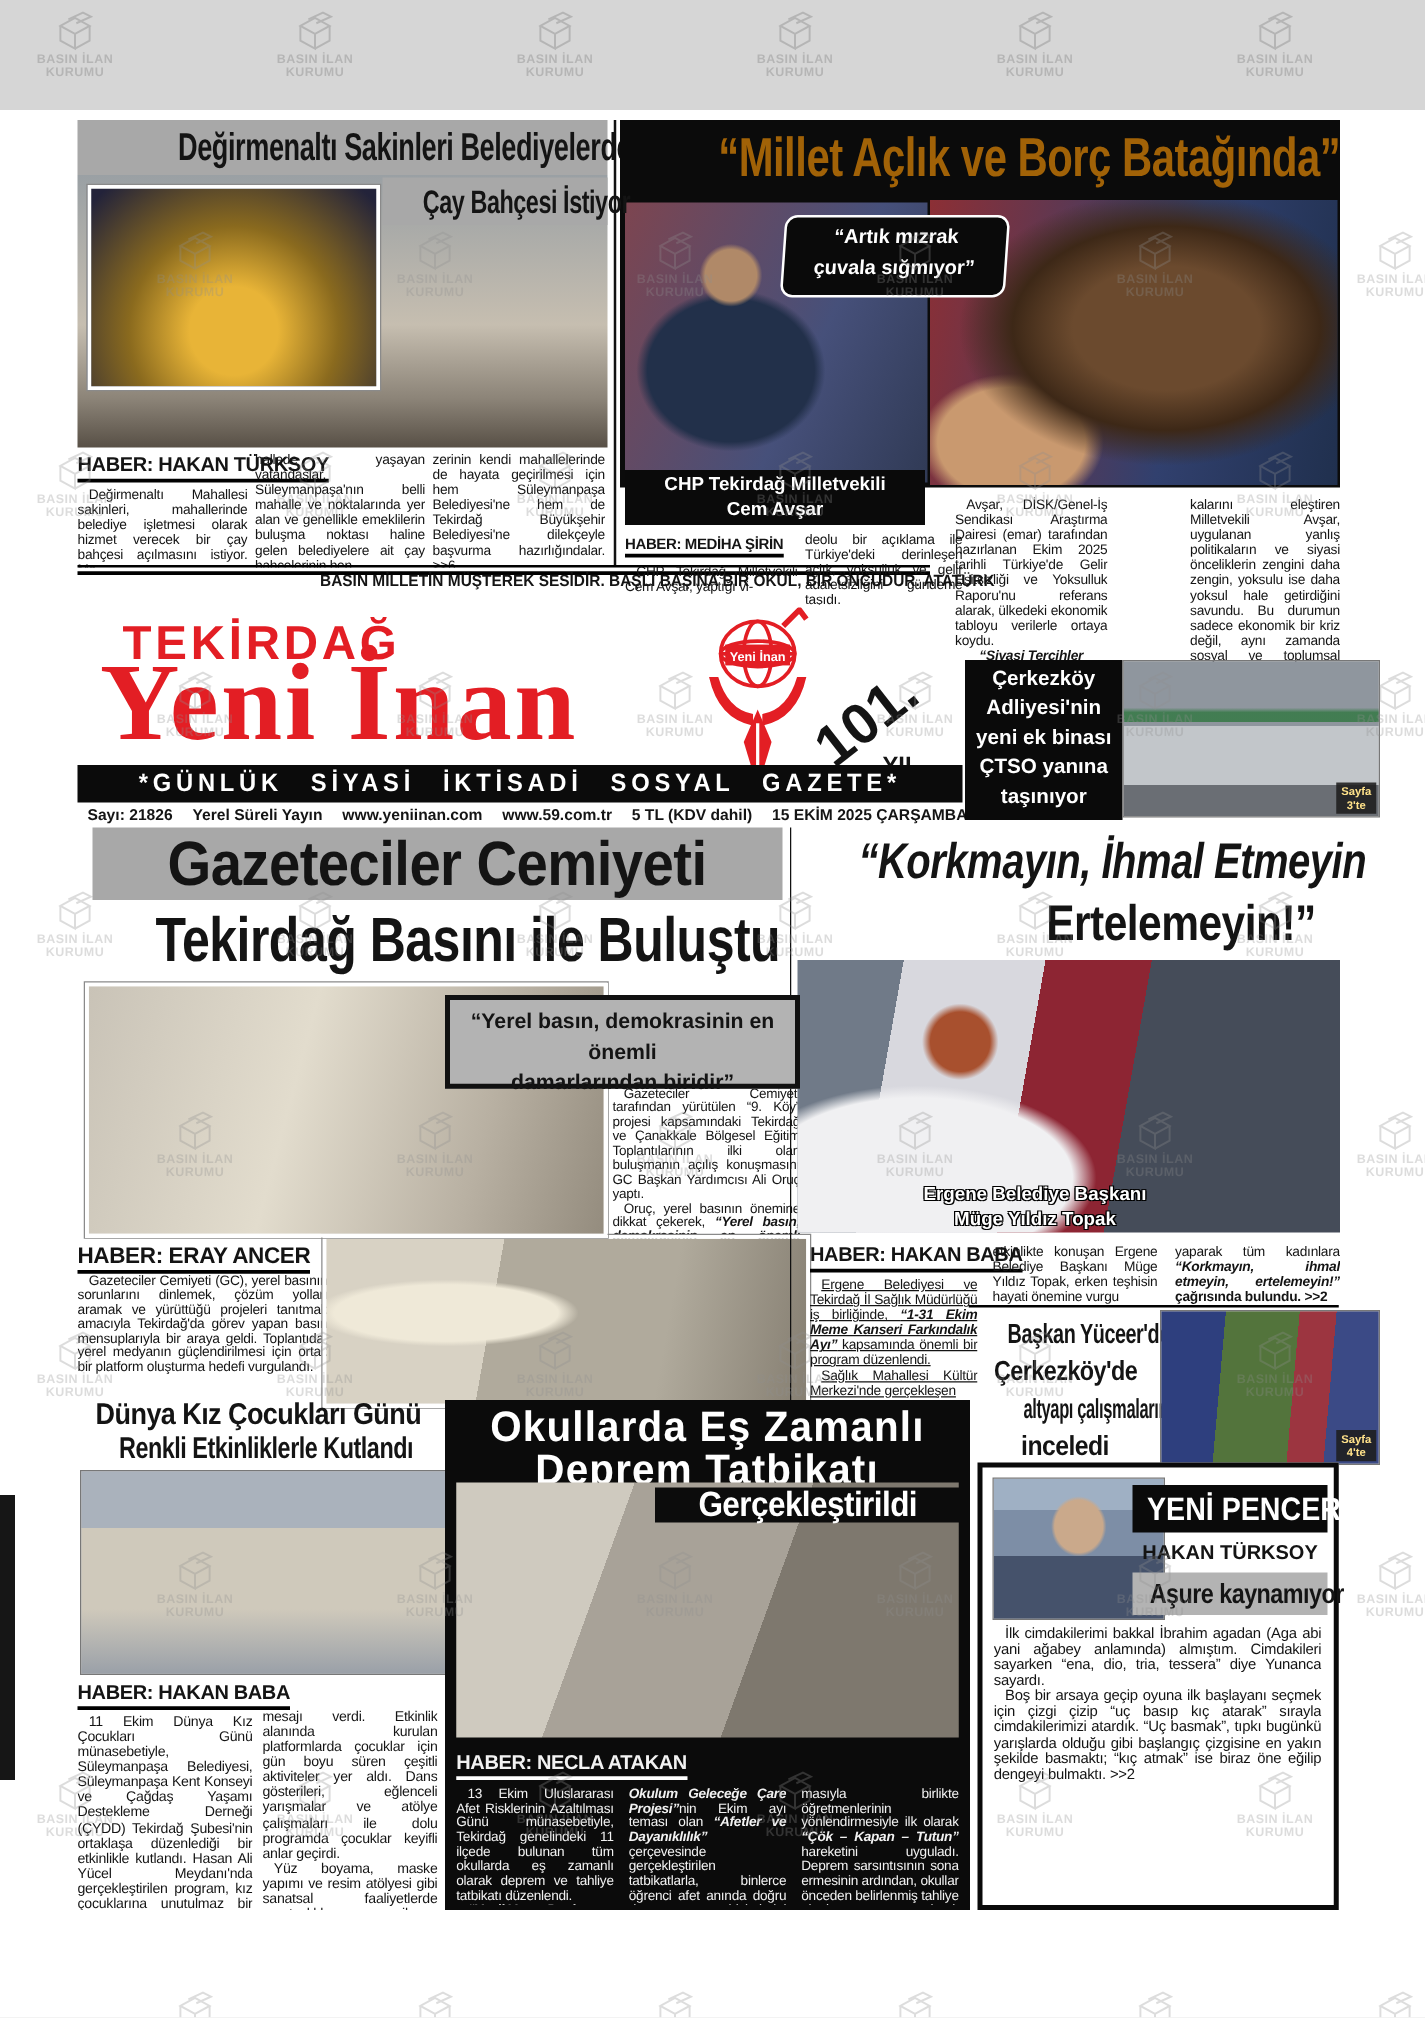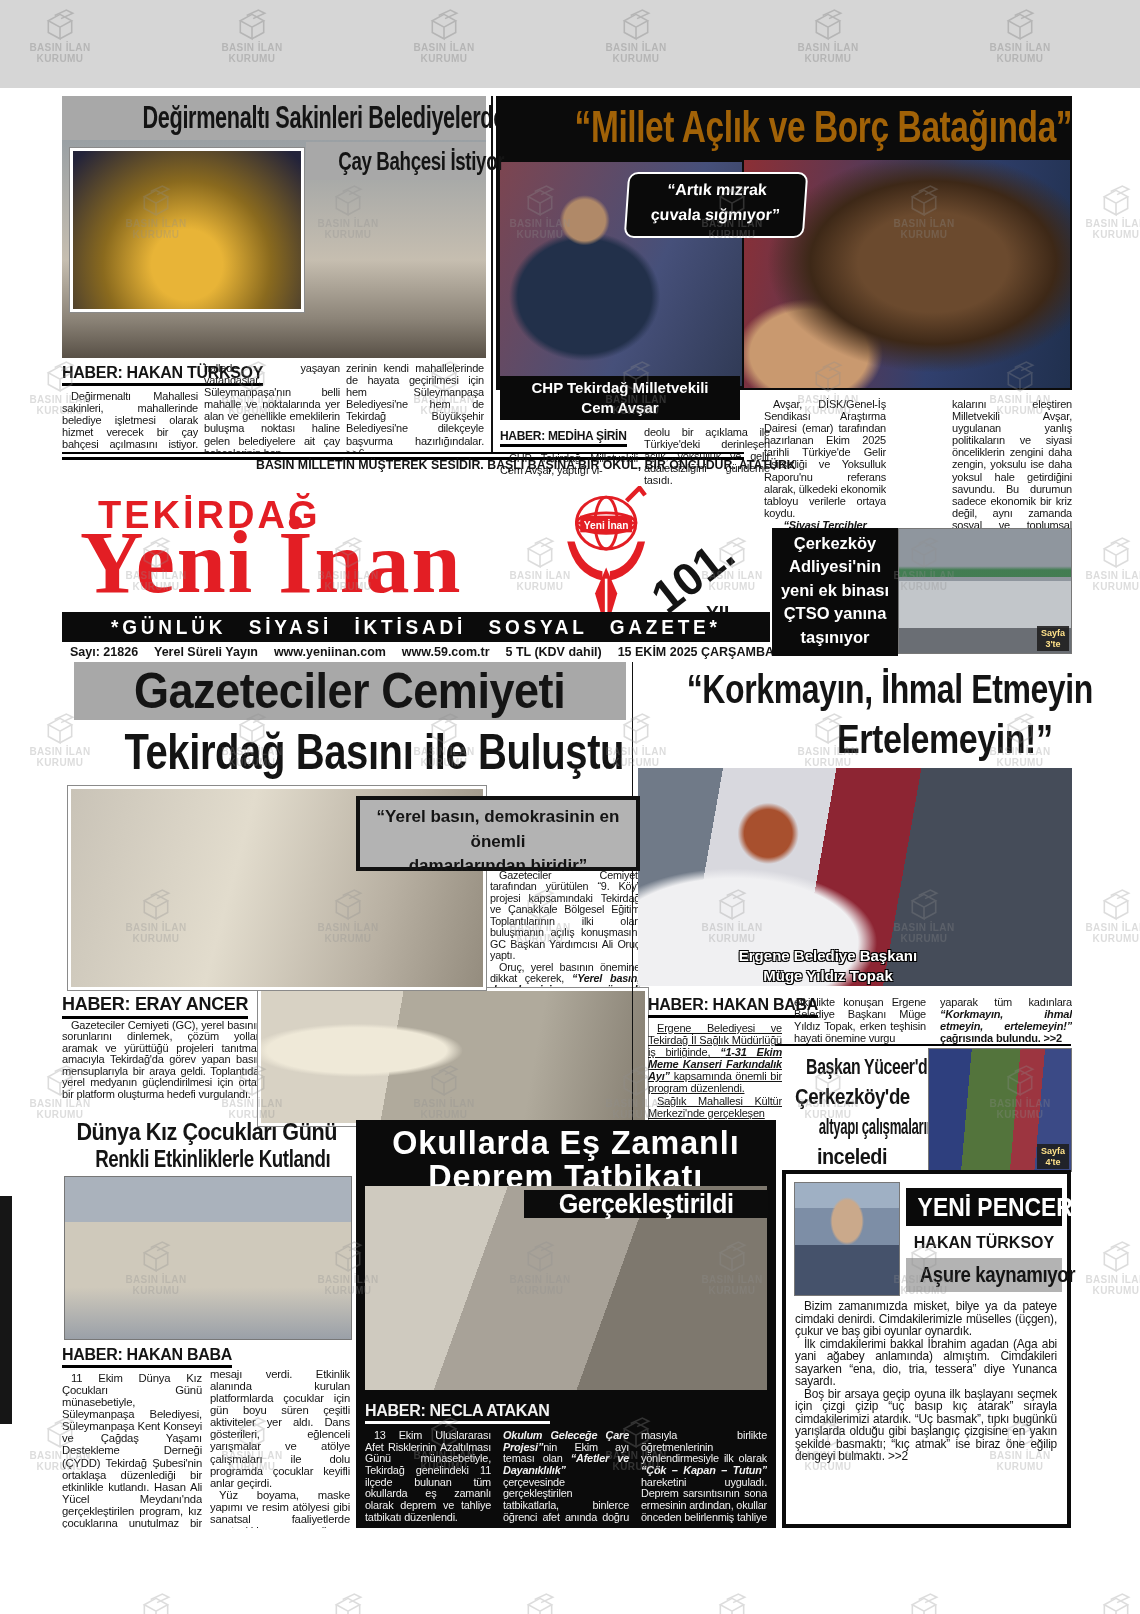--- a/index.html
+++ b/index.html
@@ -16,21 +16,21 @@
   .graybg{background:#a8a8a8;}
   .blackbg{background:#0b0b0b;color:#fff;}
   .byline{font-weight:bold;white-space:nowrap;border-bottom:3px solid #000;display:inline-block;
           padding-bottom:1px;letter-spacing:-.3px;}
   .txt{font-size:11px;line-height:1.1;text-align:justify;letter-spacing:-.2px;overflow:hidden;}
   .txt p{margin:0;text-indent:9px;}
   .bi{font-weight:bold;font-style:italic;}
   .b{font-weight:bold;}
   .photo{position:absolute;overflow:hidden;}
   .framed{border:3px solid #fff;box-shadow:0 0 0 1px #8a8a8a;}
-  .thinframe{border:1px solid #777;}
+  .thinframe{border:1px solid #777;padding-left:32px;}
   .page-tag{position:absolute;right:2px;bottom:2px;background:rgba(30,30,30,.88);color:#ffe28a;
             font-size:9px;font-weight:bold;line-height:1.15;text-align:center;padding:2px 4px;}
   .outline-white{color:#fff;text-shadow:-1px -1px 0 #000,1px -1px 0 #000,-1px 1px 0 #000,1px 1px 0 #000;}
   .rule-double{border-top:2px solid #000;border-bottom:3px solid #000;height:3px;}
   .vrule{background:#111;}
   
   .ph-beach{background:linear-gradient(#9aa0a4,#c6beb0 55%,#8c8478 82%,#585046);}
   .ph-night{background:radial-gradient(ellipse at 50% 72%,#e8b437 0 22%,#8a6a1e 52%,#23233a 95%),#141c30;}
   .ph-politician{background:radial-gradient(circle at 35% 26%,#b08968 0 9%,rgba(0,0,0,0) 11%),
      radial-gradient(ellipse at 35% 60%,#22304a 0 30%,rgba(0,0,0,0) 34%),
@@ -205,21 +205,21 @@
     </div>
     <div class="abs txt" style="left:62px;top:1020px;width:200px;height:99px;font-size:11px;line-height:1.04;">
       <p>Gazeteciler Cemiyeti (GC), yerel basının sorunlarını dinlemek, çözüm yolları aramak ve yürüttüğü projeleri tanıtmak amacıyla Tekirdağ'da görev yapan basın mensuplarıyla bir araya geldi. Toplantıda, yerel medyanın güçlendirilmesi için ortak bir platform oluşturma hedefi vurgulandı.</p>
     </div>
     <div class="photo ph-projector framed" style="left:258px;top:988px;width:384px;height:132px;"></div>
   </div>
 
   <div class="abs vrule" style="left:632px;top:662px;width:1px;height:458px;"></div>
 
   <div>
-    <div class="abs hl" style="left:636px;top:664px;width:436px;height:50px;line-height:50px;font-size:40px;">
+    <div class="abs hl" style="left:636px;top:664px;width:436px;height:50px;line-height:50px;font-size:40px;font-style:italic;">
       <span class="cond sx80">“Korkmayın, İhmal Etmeyin</span>
     </div>
     <div class="abs hl" style="left:636px;top:714px;width:436px;height:50px;line-height:50px;font-size:40px;text-align:right;padding-right:28px;">
       <span class="cond sx85">Ertelemeyin!”</span>
     </div>
     <div class="photo ph-podium" style="left:638px;top:768px;width:434px;height:218px;">
       <div class="abs outline-white b" style="left:95px;top:178px;width:190px;font-size:15px;line-height:1.3;text-align:center;">
         <span>Ergene Belediye Başkanı</span><br>
         <span>Müge Yıldız Topak</span>
       </div>
@@ -302,21 +302,20 @@
   <div class="abs" style="left:782px;top:1170px;width:281px;height:350px;border:4px solid #0a0a0a;background:#fff;">
     <div class="photo ph-headshot thinframe" style="left:8px;top:8px;width:104px;height:112px;"></div>
     <div class="abs capblack" style="left:120px;top:14px;width:156px;height:38px;line-height:38px;font-size:26px;">
       <span class="cond sx88">YENİ PENCERE</span>
     </div>
     <div class="abs b" style="left:120px;top:60px;width:156px;text-align:center;font-size:16px;">HAKAN TÜRKSOY</div>
     <div class="abs hl graybg" style="left:120px;top:84px;width:156px;height:34px;line-height:34px;font-size:22px;background:#b3b3b3;">
       <span class="cond sx85">Aşure kaynamıyor</span>
     </div>
     <div class="abs txt" style="left:9px;top:126px;width:262px;height:214px;font-size:11.9px;line-height:1.05;">
-      <p>Bizim zamanımızda misket, bilye ya da pateye cimdaki denirdi. Cimdakilerimizle müselles (üçgen), çukur ve baş gibi oyunlar oynardık.</p>
       <p>İlk cimdakilerimi bakkal İbrahim agadan (Aga abi yani ağabey anlamında) almıştım. Cimdakileri sayarken “ena, dio, tria, tessera” diye Yunanca sayardı.</p>
       <p>Boş bir arsaya geçip oyuna ilk başlayanı seçmek için çizgi çizip “uç basıp kıç atarak” sırayla cimdakilerimizi atardık. “Uç basmak”, tıpkı bugünkü yarışlarda olduğu gibi başlangıç çizgisine en yakın şekilde basmaktı; “kıç atmak” ise biraz öne eğilip dengeyi bulmaktı. &gt;&gt;2</p>
     </div>
   </div>
 
   <div class="abs" style="left:0;top:1196px;width:12px;height:228px;background:#161616;"></div>
 
   <div id="wm-layer">
       <div class="wm-item" style="left: 14px; top: 8px; opacity: 0.45;">
         <svg viewBox="0 0 32 32" class="wm-cube">

